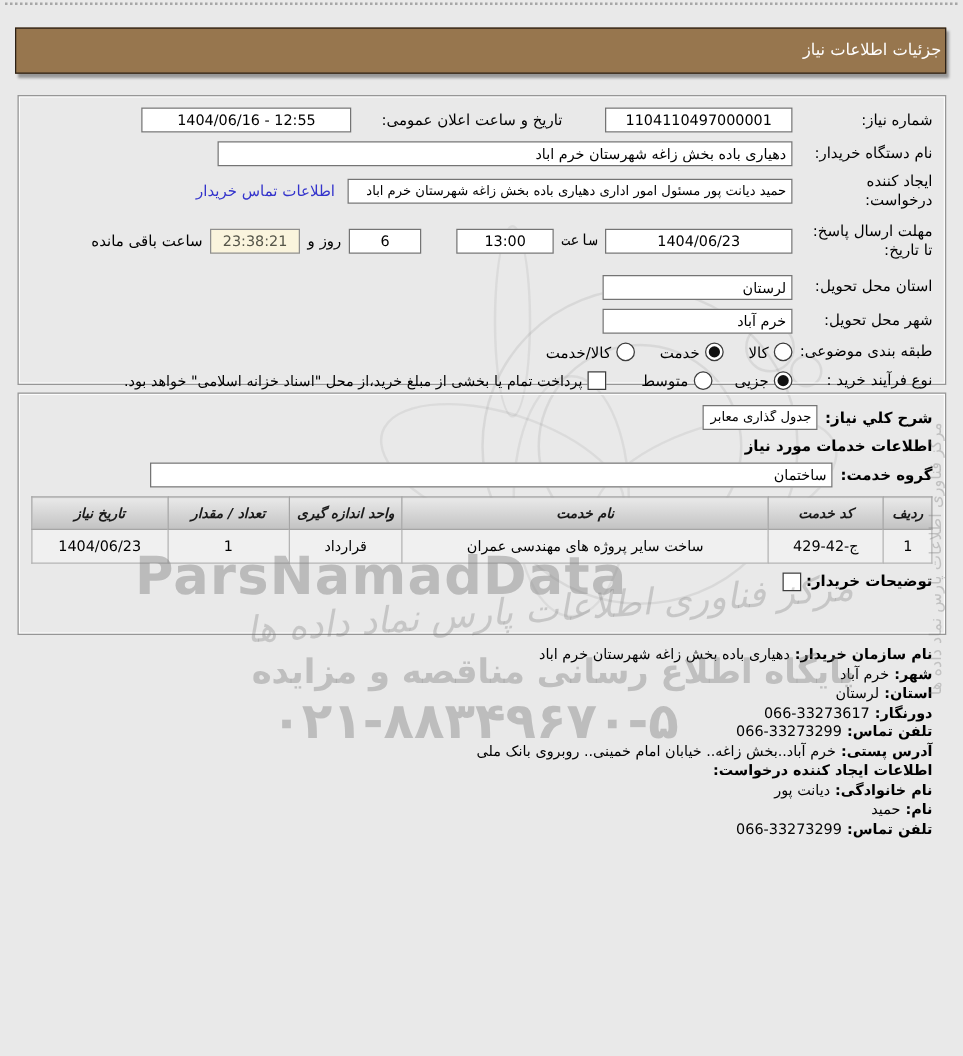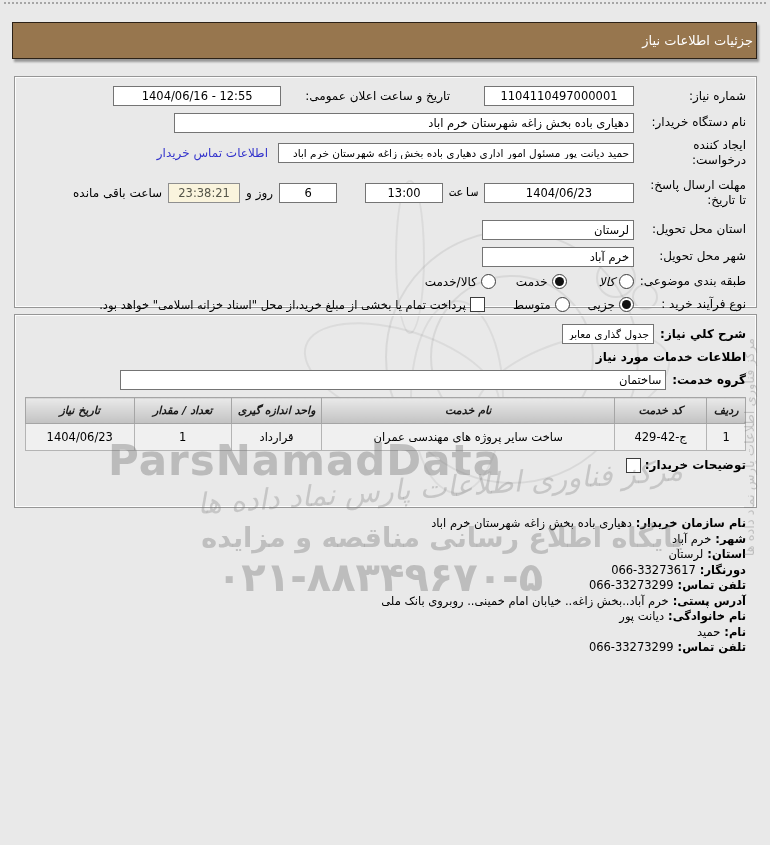--- a/index.html
+++ b/index.html
@@ -177,21 +177,21 @@
         <input type="text" readonly="" class="tbox" style="width: 152px;" value="لرستان">
       </div>
 
       <div class="frow" style="min-height:27px;">
         <div class="flabel">شهر محل تحویل:</div>
         <input type="text" readonly="" class="tbox" style="width: 152px;" value="خرم آباد">
       </div>
 
       <div class="frow" style="min-height:23px;">
         <div class="flabel">طبقه بندی موضوعی:</div>
-        <div class="opt" style="margin-left:32px;font-style:italic;">
+        <div class="opt" style="margin-left:20px;">
           <span class="radio"></span>
           <span>کالا</span>
         </div>
         <div class="opt" style="margin-left:20px;">
           <span class="radio checked"></span>
           <span>خدمت</span>
         </div>
         <div class="opt">
           <span class="radio"></span>
           <span>کالا/خدمت</span>
@@ -258,20 +258,21 @@
 
     <div class="contact">
 
       <div><b>نام سازمان خریدار:</b><span>دهیاری باده بخش زاغه شهرستان خرم اباد</span></div>
       <div><b>شهر:</b><span>خرم آباد</span></div>
       <div><b>استان:</b><span>لرستان</span></div>
       <div><b>دورنگار:</b><span>33273617-066</span></div>
       <div><b>تلفن تماس:</b><span>33273299-066</span></div>
       <div><b>آدرس پستی:</b><span>خرم آباد..بخش زاغه.. خیابان امام خمینی.. روبروی بانک ملی</span></div>
 
+      <div style="font-weight:bold;">اطلاعات ایجاد کننده درخواست:</div>
 
       <div><b>نام خانوادگی:</b><span>دیانت پور</span></div>
       <div><b>نام:</b><span>حمید</span></div>
       <div><b>تلفن تماس:</b><span>33273299-066</span></div>
     </div>
   </div>
 
   <div class="wm wm-front">
     <div class="wm-latin">ParsNamadData</div>
     <div class="wm-callig">مرکز فناوری اطلاعات پارس نماد داده ها</div>

